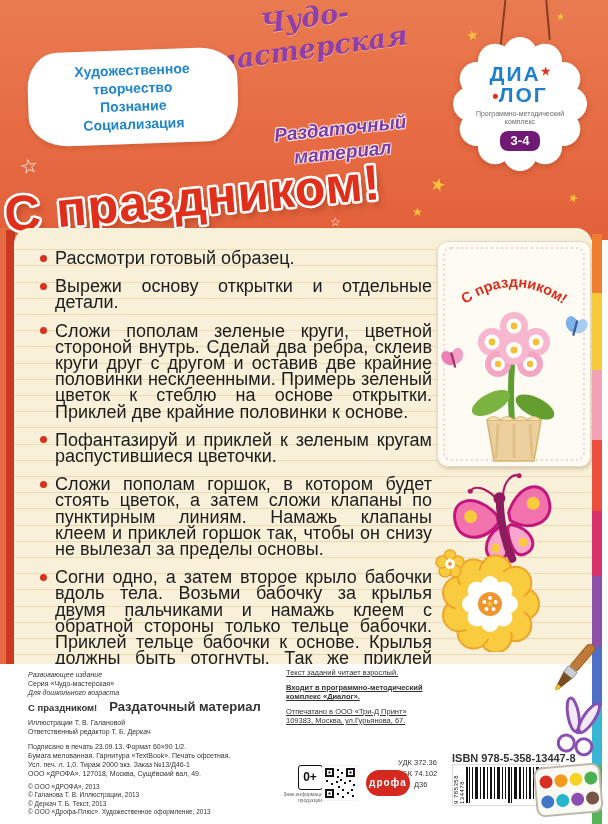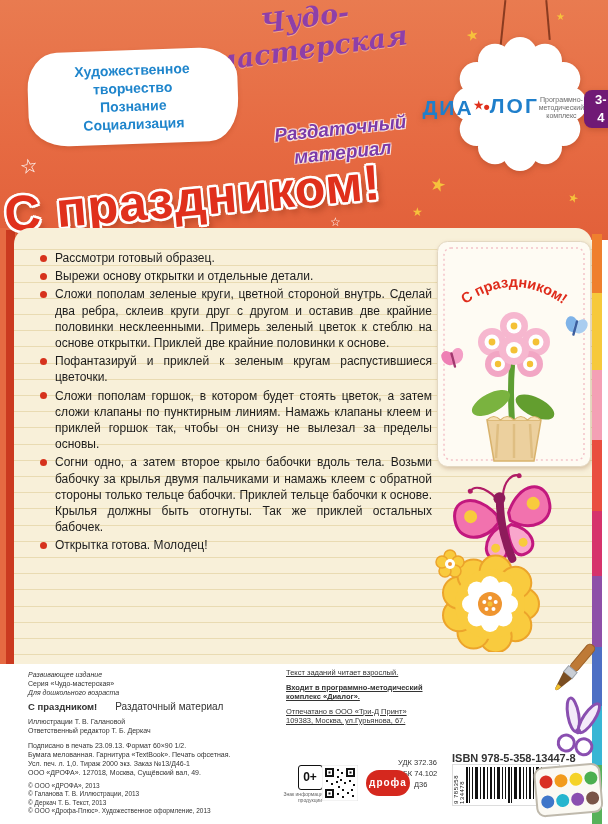--- a/index.html
+++ b/index.html
@@ -36,21 +36,21 @@
     text-shadow:-1px -1px 0 rgba(255,255,255,.7), 1px 1px 0 rgba(255,255,255,.7),
       -1px 1px 0 rgba(255,255,255,.7), 1px -1px 0 rgba(255,255,255,.7); }
 
   .string { width:2px; background:#8A3B20; }
   .string-l { left:502px; top:0; height:46px; transform:rotate(6deg); }
   .string-r { left:547px; top:0; height:40px; transform:rotate(-5deg); }
 
   .dialog-badge { left:452px; top:36px; width:136px; height:136px;
     filter:drop-shadow(0 2px 3px rgba(120,40,10,0.3)); }
   .dialog-badge svg { position:absolute; left:0; top:0; }
-  .dialog-inner { position:absolute; inset:0; display:flex; flex-direction:row;
+  .dialog-inner { position:absolute; inset:0; display:flex; flex-direction:column;
     align-items:center; justify-content:center; padding-top:4px; text-align:center; }
   .brand-line { font-size:21px; font-weight:bold; letter-spacing:2px; color:#1F7FCB; line-height:21px; }
   .brand-star { color:#E0301C; font-size:11px; vertical-align:6px; letter-spacing:0; }
   .brand-dot { color:#E0301C; font-size:18px; letter-spacing:0; }
   .dialog-caption { margin-top:3px; font-size:7px; line-height:8px; color:#6b6b6b; }
   .age-chip { margin-top:5px; background:#701a75; color:#fff; font-weight:bold;
     font-size:13px; line-height:18px; padding:1px 11px; border-radius:8px; }
 
   .st { position:absolute; line-height:1; }
   .st1 { left:20px; top:156px; font-size:20px; color:#fff; transform:rotate(-10deg); }
@@ -61,22 +61,22 @@
   .st6 { left:556px; top:12px; font-size:10px; color:#F6C23C; }
   .st7 { left:568px; top:192px; font-size:12px; color:#F6C23C; transform:rotate(18deg); }
 
   
   .panel { left:14px; top:228px; width:578px; height:436px; overflow:hidden;
     background:#F8F0D9; border-radius:16px 16px 0 0;
     background-image:repeating-linear-gradient(to bottom,
       transparent 0, transparent 15.2px, #E9DBB2 15.2px, #E9DBB2 16.2px);
     background-position:0 6px; }
   .instructions { position:absolute; left:26px; top:22px; width:392px; list-style:none; }
-  .instructions li { position:relative; padding-left:15px; margin-bottom:2px;
-    font-size:12px; line-height:16.2px; color:#1c1c1c; text-align:justify;
+  .instructions li { position:relative; padding-left:15px; margin-bottom:12px;
+    font-size:18px; line-height:16.2px; color:#1c1c1c; text-align:justify;
     hyphens:auto; -webkit-hyphens:auto; }
   .instructions li::before { content:''; position:absolute; left:0; top:4.5px;
     width:7px; height:7px; border-radius:50%; background:#D6321C; }
 
   .card-preview { left:436px; top:240px; width:156px; height:228px;
     filter:drop-shadow(1px 2px 2px rgba(120,60,10,0.25)); }
   .butterfly-ill { left:448px; top:470px; width:110px; height:100px; transform:rotate(-12deg); }
   .flower-ill { left:434px; top:546px; width:106px; height:106px; }
 
   
@@ -88,21 +88,21 @@
       #4D6FC4 70%, #4D6FC4 80%, #38B6D4 80%, #38B6D4 90%,
       #57B25A 90%, #57B25A 100%); }
 
   
   .footer { left:0; top:664px; width:592px; height:160px; background:#fff; color:#333; }
   .f-left { position:absolute; left:28px; top:6px; width:250px; font-size:7px; line-height:9.1px; }
   .f-right { position:absolute; left:286px; top:4px; width:152px; font-size:7.5px; line-height:9.5px;text-decoration:underline; }
   .f-block { margin-bottom:5px; }
   .it { font-style:italic; }
   .f-title { font-weight:bold; font-size:9.5px; }
-  .f-subtitle { font-size:10px; margin-left:16px; }
+  .f-subtitle { font-size:13px; margin-left:10px;font-weight:bold; }
   .f-copy { font-size:6.5px; line-height:8.5px; }
   .f-bold { font-weight:bold; }
   .f-codes { position:absolute; left:398px; top:93px; font-size:7.5px; line-height:11px; }
   .f-codes .code-d { padding-left:16px; }
   .f-isbn { position:absolute; left:452px; top:88px; font-size:11px; font-weight:bold; }
   .f-barcode { position:absolute; left:452px; top:100px; width:108px; height:42px;
     background:#fff; border:1px solid #ddd; display:flex; align-items:center; }
   .bc-num { writing-mode:vertical-rl; transform:rotate(180deg); font-size:6px;
     letter-spacing:0.5px; padding:1px 0 1px 1px; color:#111; }
   .age-wrap { position:absolute; left:282px; top:101px; width:56px; text-align:center; }

